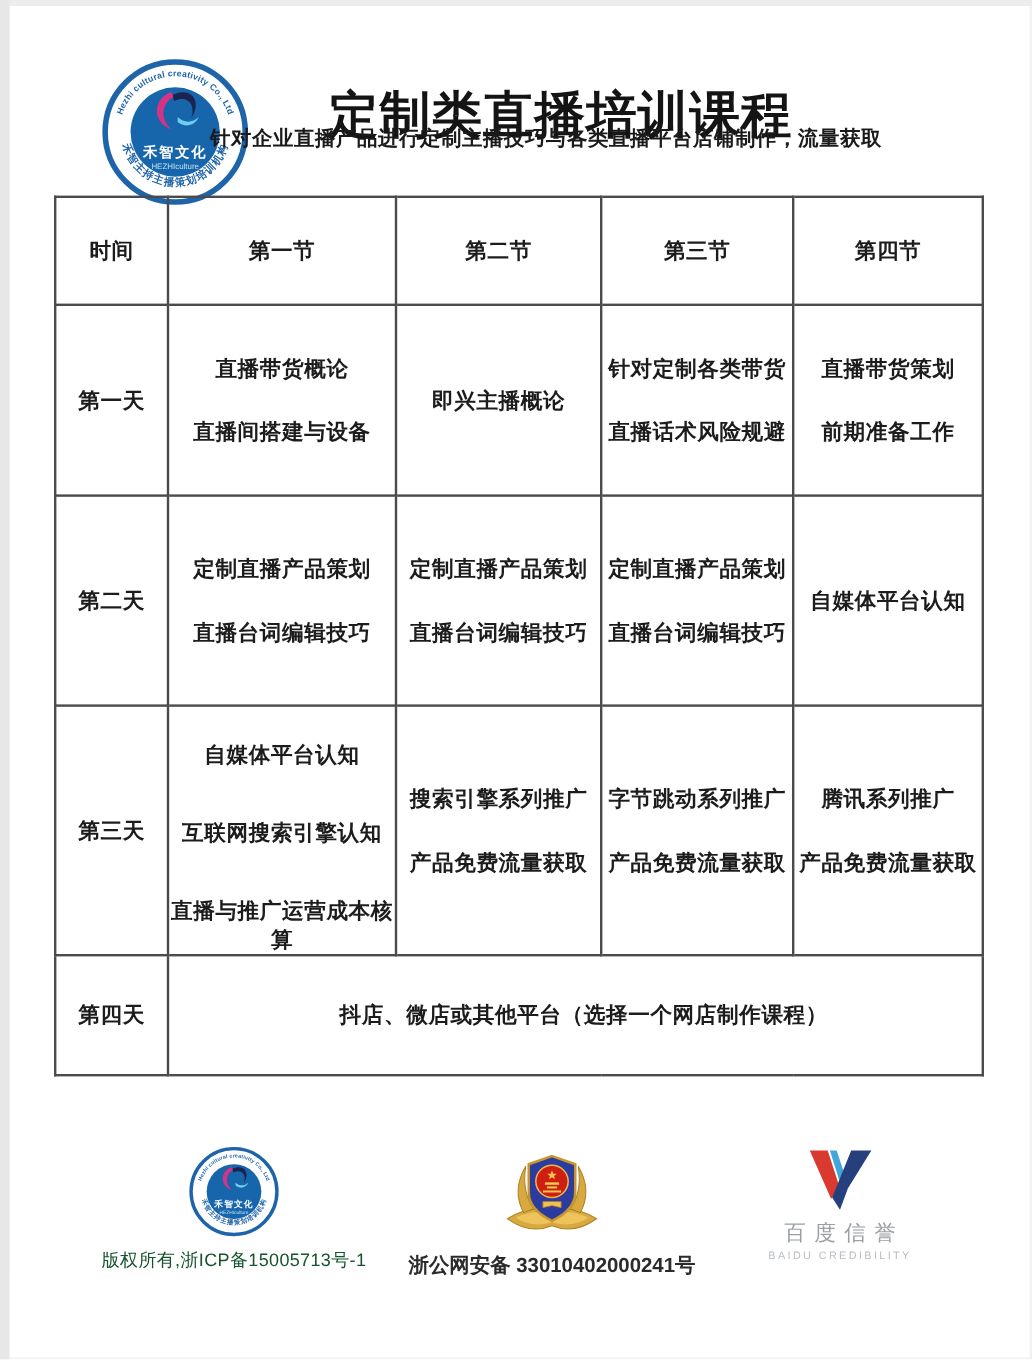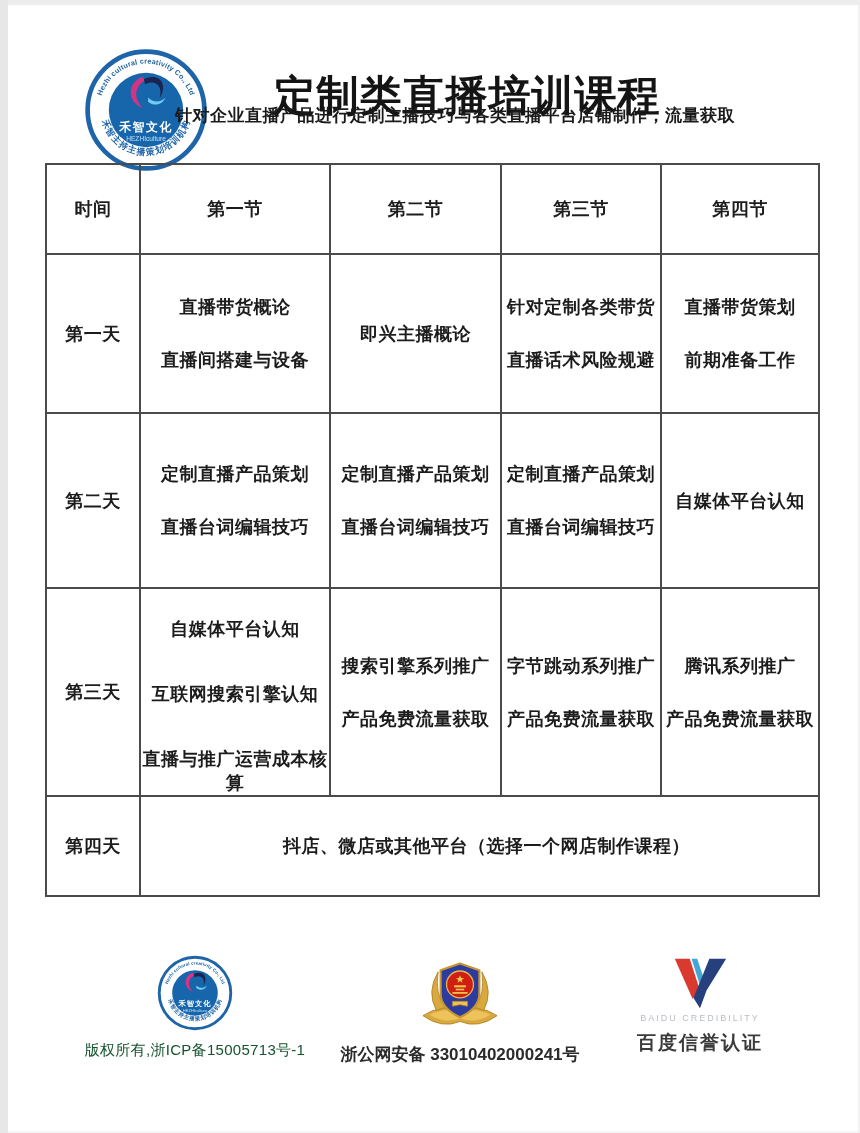--- a/index.html
+++ b/index.html
@@ -243,17 +243,17 @@
     </svg>
     <div class="police-text">浙公网安备 33010402000241号</div>
   </div>
 
   <div class="footer-col f-right">
     <svg class="baidu-v" viewBox="0 0 70 60" xmlns="http://www.w3.org/2000/svg">
       <polygon points="8,4 24,4 35,38 27,47" fill="#d9392e"></polygon>
       <polygon points="26,4 32,4 41,31 37,39" fill="#43a6d9"></polygon>
       <polygon points="63,4 45,4 28,46 35,57 42,38" fill="#25407c"></polygon>
     </svg>
+    <div class="baidu-cn">百度信誉</div>
     <div class="baidu-en">BAIDU CREDIBILITY</div>
-    <div class="baidu-cert">百度信誉认证</div>
   </div>
 
 </div>
 
 </body></html>

